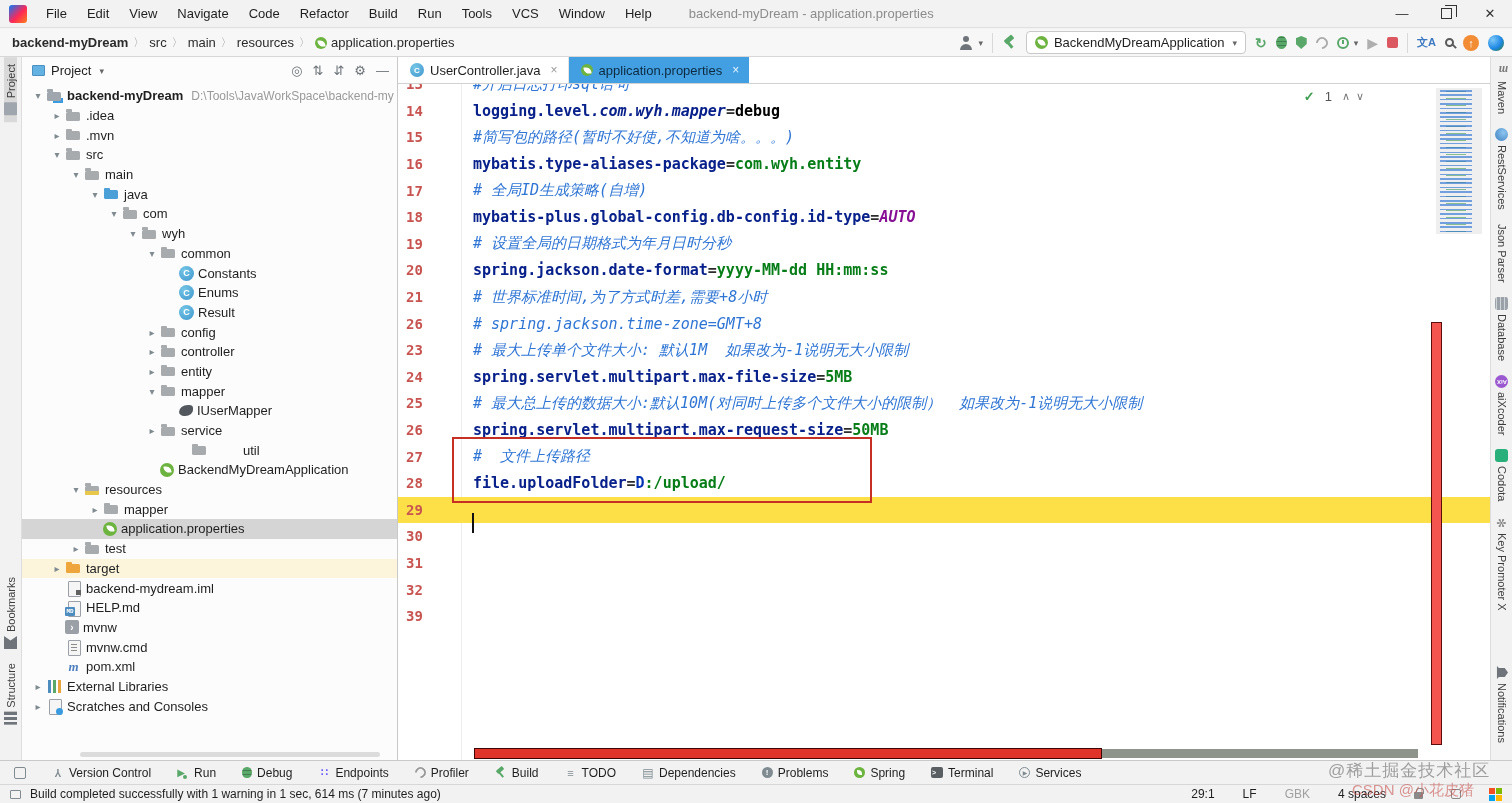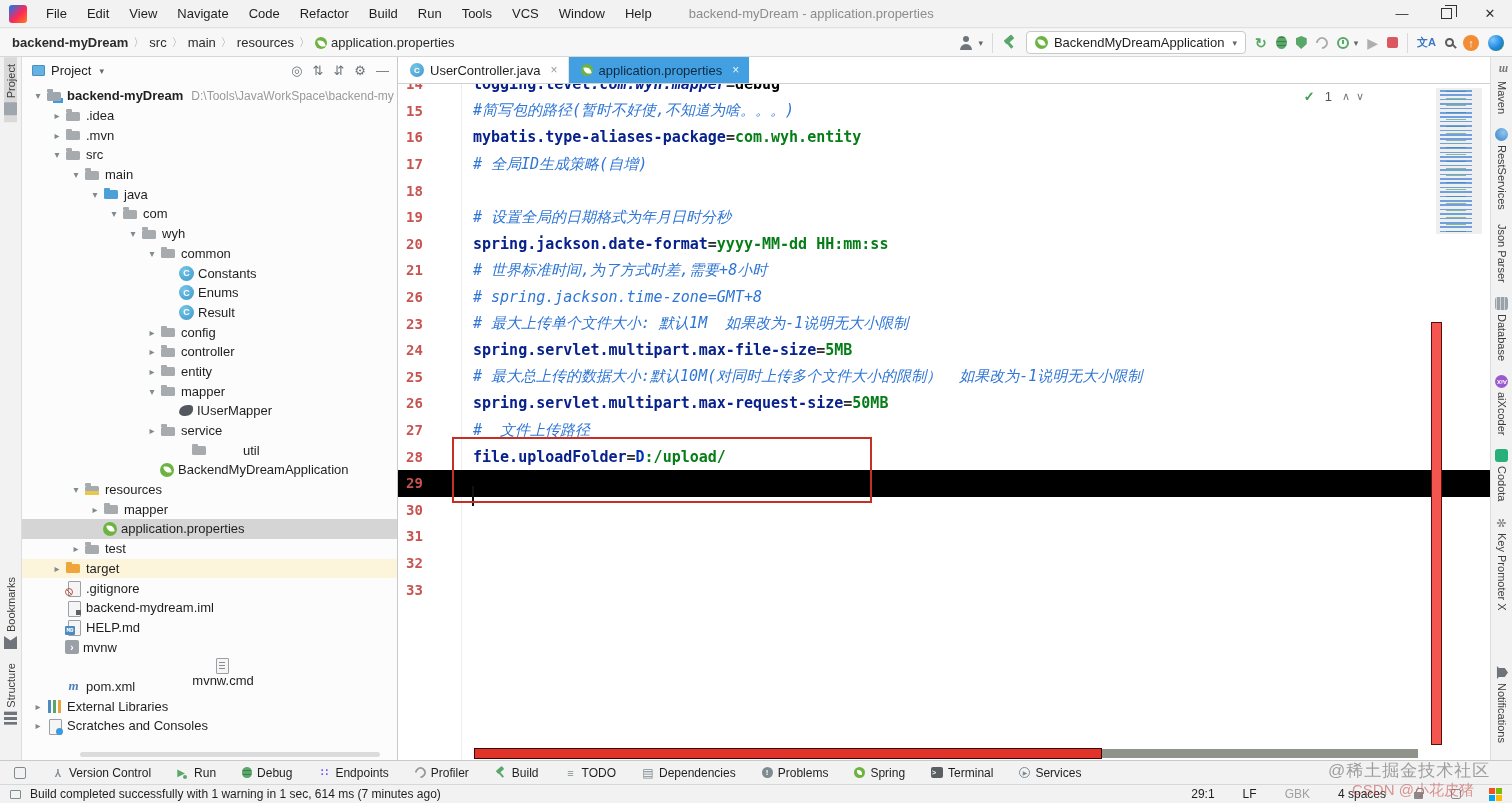--- a/index.html
+++ b/index.html
@@ -118,21 +118,21 @@
   .tabs { height:27px; background:#FFFFFF; border-bottom:1px solid #D1D1D1; display:flex; z-index:5; }
   .tab { display:flex; align-items:center; gap:6px; padding:0 10px 0 12px; font-size:13px; color:#1f1f1f; border-right:1px solid #E3E3E3; }
   .tab .close { color:#9a9a9a; font-size:12px; margin-left:4px; }
   .tab.active { background:#42A0E2; color:#0E2A40; border-right:none; }
   .tab.active .close { color:#E8F4FD; }
   .tab-cls { width:14px; height:14px; border-radius:50%; background:radial-gradient(circle at 35% 30%, #74C6E6, #3E95CC); color:#fff; font-size:8px; font-weight:700; display:flex; align-items:center; justify-content:center; }
   .editor-content { flex:1; position:relative; overflow:hidden; }
   .gutter-bg { position:absolute; top:0; bottom:0; left:0; width:64px; background:#FFFFFF; border-right:1px solid #EDEDED; }
   .code-lines { position:absolute; top:-13px; left:0; right:0; }
   .cline { height:26.6px; display:flex; align-items:center; }
-  .cline.current { background:#000000; }
+  .cline.current { background:#fde047; }
   .lnum { width:64px; flex:none; padding-left:8px; font:600 14px "DejaVu Sans Mono",monospace; color:#C75450; }
   .ctext { padding-left:11px; font:600 15px "DejaVu Sans Mono",monospace; white-space:pre; position:relative; }
   .seg-c { color:#2E75D4; font-style:italic; font-weight:500; }
   .seg-key { color:#08218B; font-weight:700; }
   .seg-ki { color:#08218B; font-weight:700; font-style:italic; }
   .seg-eq { color:#2b2b2b; font-weight:700; }
   .seg-bd { color:#000; font-weight:700; }
   .seg-val { color:#067D17; font-weight:700; }
   .seg-pu { color:#871094; font-weight:700; font-style:italic; }
   .seg-vb { color:#0033B3; font-weight:700; }
@@ -416,39 +416,34 @@
             <span class="tic tic-folder fold"></span>
             <span class="tree-label">test</span>
           </div>
           <div class="tree-row hl" style="padding-left: 27px;">
             <span class="chev">▸</span>
             <span class="tic tic-folder-orange fold"></span>
             <span class="tree-label">target</span>
           </div>
           <div class="tree-row" style="padding-left: 27px;">
             <span class="chev"></span>
-            <span class="tic tic-git-file filebase"></span>
-            <span class="tree-label">.gitignore</span>
-          </div>
-          <div class="tree-row" style="padding-left: 27px;">
-            <span class="chev"></span>
             <span class="tic tic-iml-file filebase"></span>
             <span class="tree-label">backend-mydream.iml</span>
           </div>
           <div class="tree-row" style="padding-left: 27px;">
             <span class="chev"></span>
             <span class="tic tic-md-file filebase"></span>
             <span class="tree-label">HELP.md</span>
           </div>
           <div class="tree-row" style="padding-left: 27px;">
             <span class="chev"></span>
             <span class="tic tic-sh-file"></span>
             <span class="tree-label">mvnw</span>
           </div>
-          <div class="tree-row" style="padding-left: 27px; flex-direction: column;">
+          <div class="tree-row" style="padding-left: 27px;">
             <span class="chev"></span>
             <span class="tic tic-cmd-file filebase"></span>
             <span class="tree-label">mvnw.cmd</span>
           </div>
           <div class="tree-row" style="padding-left: 27px;">
             <span class="chev"></span>
             <span class="tic tic-maven"></span>
             <span class="tree-label">pom.xml</span>
           </div>
           <div class="tree-row" style="padding-left: 8px;">
@@ -475,37 +470,42 @@
           <div class="tab active">
             <span class="leaf" style="width: 12px; height: 12px;"></span>
             <span>application.properties</span>
             <span class="close">×</span>
           </div>
         </div>
       <div class="editor-content">
         <div class="gutter-bg"></div>
         <div class="code-lines" id="codeLines">
             <div class="cline">
+              <span class="lnum">13</span>
+              <span class="ctext"><span class="seg-c">#开启日志打印sql语句</span></span>
+            </div>
+            <div class="cline">
               <span class="lnum">14</span>
               <span class="ctext"><span class="seg-key">logging.level</span><span class="seg-ki">.com.wyh.mapper</span><span class="seg-eq">=</span><span class="seg-bd">debug</span></span>
             </div>
             <div class="cline">
               <span class="lnum">15</span>
               <span class="ctext"><span class="seg-c">#简写包的路径(暂时不好使,不知道为啥。。。)</span></span>
             </div>
             <div class="cline">
               <span class="lnum">16</span>
               <span class="ctext"><span class="seg-key">mybatis.type-aliases-package</span><span class="seg-eq">=</span><span class="seg-val">com.wyh.entity</span></span>
             </div>
             <div class="cline">
               <span class="lnum">17</span>
               <span class="ctext"><span class="seg-c"># 全局ID生成策略(自增)</span></span>
             </div>
             <div class="cline">
               <span class="lnum">18</span>
+              <span class="ctext"><span class="seg-key">mybatis-plus.global-config.db-config.id-type</span><span class="seg-eq">=</span><span class="seg-pu">AUTO</span></span>
             </div>
             <div class="cline">
               <span class="lnum">19</span>
               <span class="ctext"><span class="seg-c"># 设置全局的日期格式为年月日时分秒</span></span>
             </div>
             <div class="cline">
               <span class="lnum">20</span>
               <span class="ctext"><span class="seg-key">spring.jackson.date-format</span><span class="seg-eq">=</span><span class="seg-val">yyyy-MM-dd HH:mm:ss</span></span>
             </div>
             <div class="cline">
@@ -550,21 +550,21 @@
             </div>
             <div class="cline">
               <span class="lnum">31</span>
               <span class="ctext"></span>
             </div>
             <div class="cline">
               <span class="lnum">32</span>
               <span class="ctext"></span>
             </div>
             <div class="cline">
-              <span class="lnum">33</span>
+              <span class="lnum">39</span>
               <span class="ctext"></span>
             </div>
           </div>
         <div class="inspection">
           <span class="insp-check">✓</span>
           <span>1</span>
           <span class="insp-arrows"><span>∧</span><span>∨</span></span>
         </div>
         <div class="minimap"></div>
         <div class="anno-box"></div>

